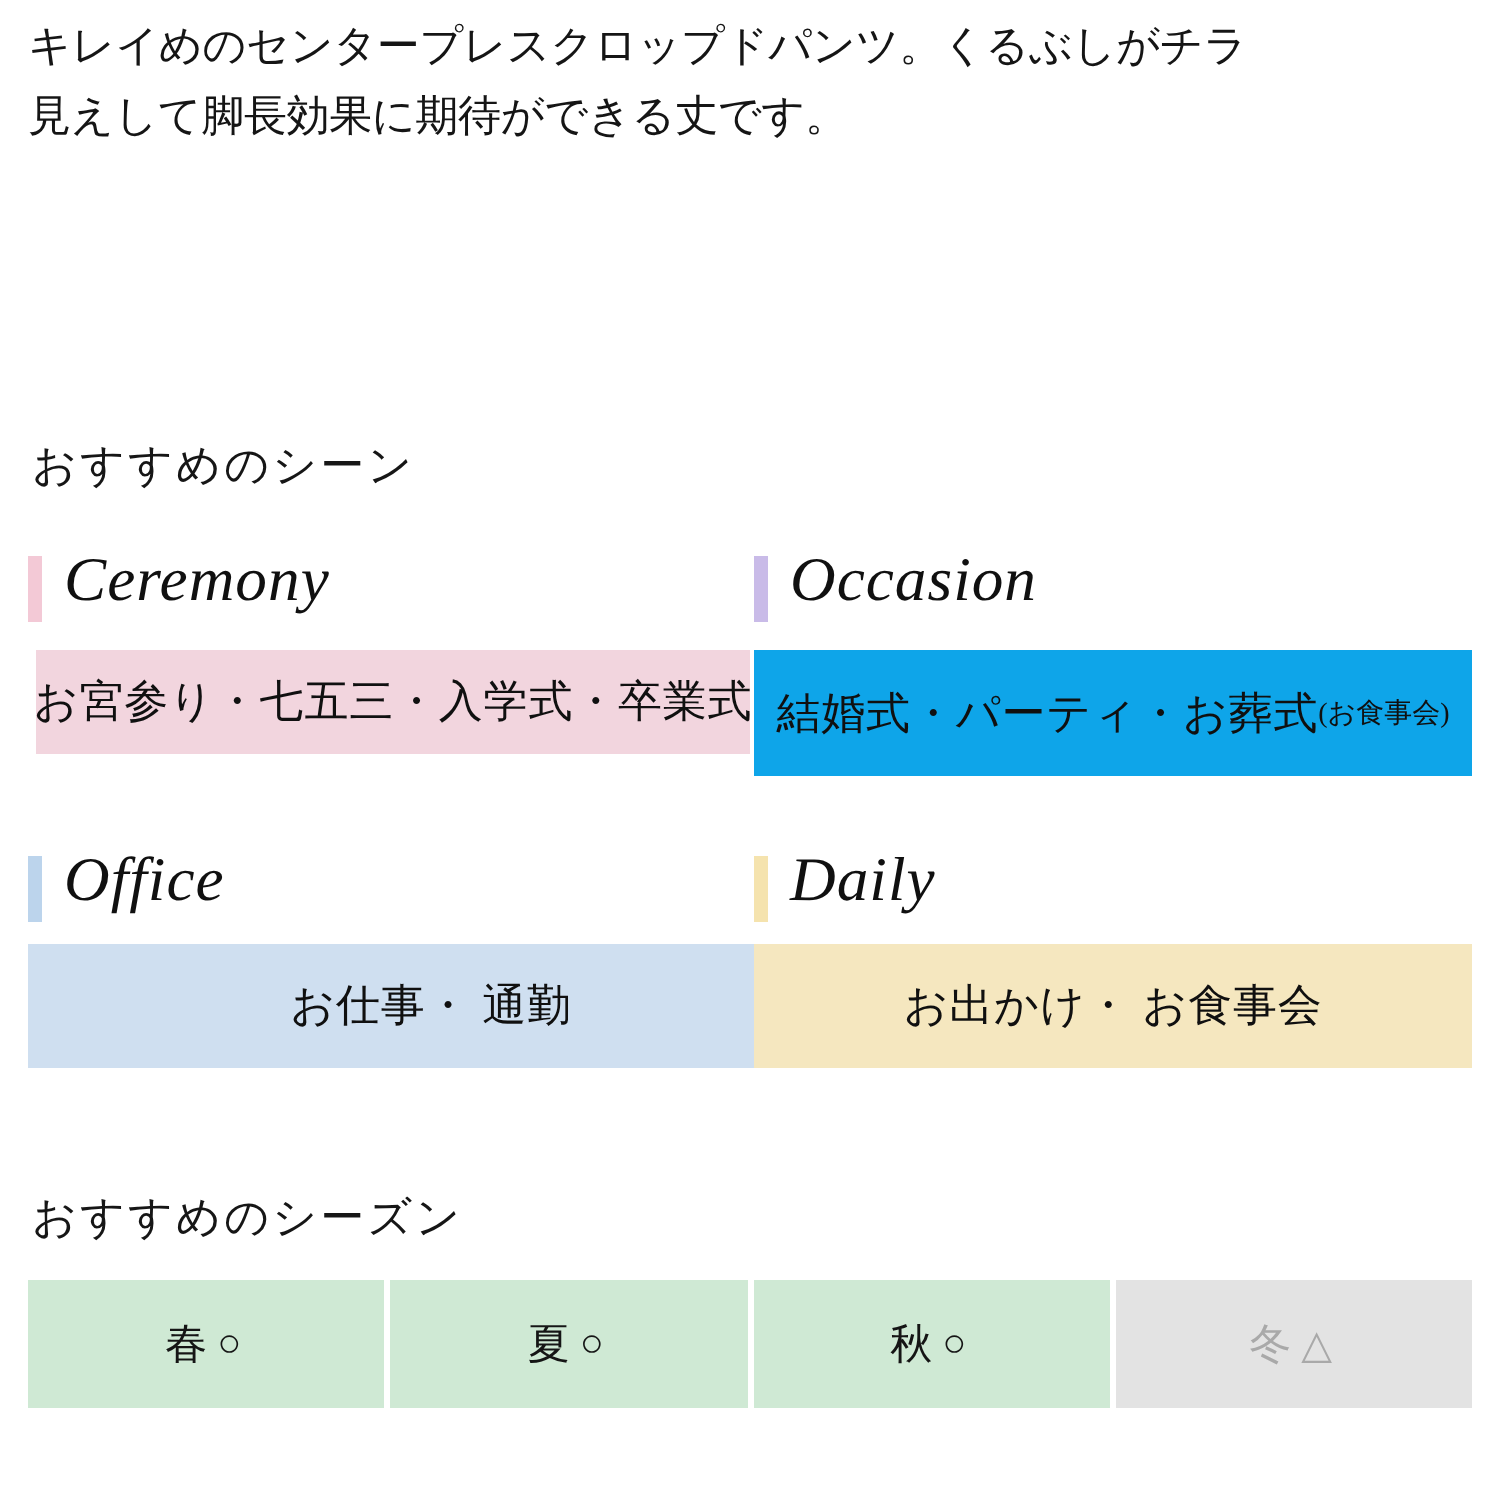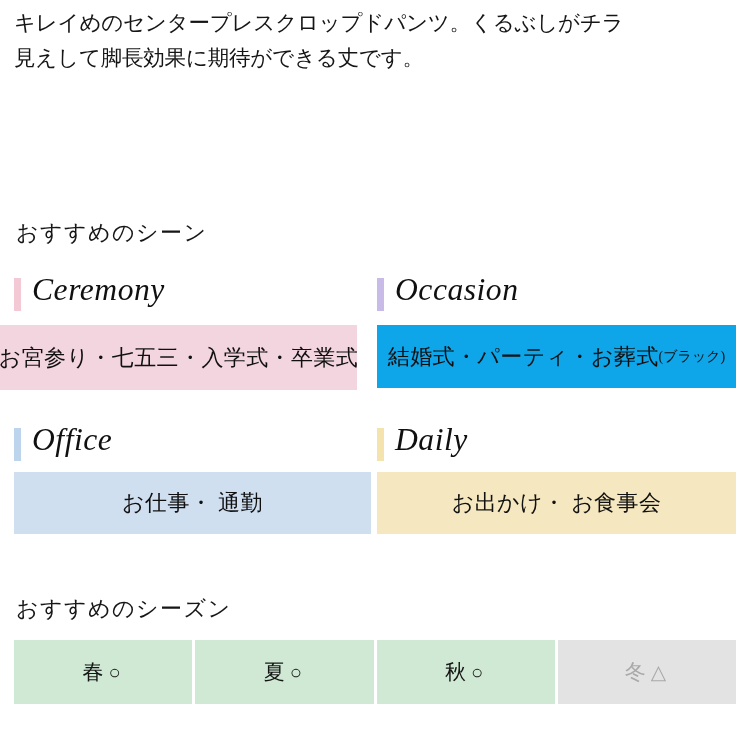--- a/index.html
+++ b/index.html
@@ -81,27 +81,27 @@
     white-space: nowrap;
   }
   .scene-box .sub {
     font-size: 14px;
     letter-spacing: 0;
   }
 
   
   #label-ceremony { left: 14px;  top: 276px; }
   #label-occasion { left: 377px; top: 276px; }
-  #box-ceremony   { left: 0;  top: 325px; width: 357px; height: 65px; }
+  #box-ceremony   { left: 18px;  top: 325px; width: 357px; height: 52px; }
   #box-occasion   { left: 377px; top: 325px; width: 359px; height: 63px; }
 
   
   #label-office   { left: 14px;  top: 426px; }
   #label-daily    { left: 377px; top: 426px; }
-  #box-office     { left: 14px;  top: 472px; width: 357px; height: 62px; }
+  #box-office     { left: 14px;  top: 472px; width: 357px; height: 62px; padding-left: 23px; }
   #box-daily      { left: 377px; top: 472px; width: 359px; height: 62px; }
 
   
   #season-strip {
     position: absolute;
     left: 14px;
     top: 640px;
     width: 722px;
     height: 64px;
     display: flex;
@@ -140,21 +140,21 @@
 <div class="scene-box" id="box-ceremony" style="background: rgb(242, 213, 222);">
   <span>お宮参り・七五三・入学式・卒業式</span>
 </div>
 
 <div class="scene-label" id="label-occasion">
   <span class="bar" style="background: rgb(201, 187, 232);"></span>
   <span class="script">Occasion</span>
 </div>
 <div class="scene-box" id="box-occasion" style="background: #0ea5e9;">
   <span>結婚式・パーティ・お葬式</span>
-    <span class="sub">(ブラック)</span>
+    <span class="sub">(お食事会)</span>
 </div>
 
 <div class="scene-label" id="label-office">
   <span class="bar" style="background: rgb(188, 212, 236);"></span>
   <span class="script">Office</span>
 </div>
 <div class="scene-box" id="box-office" style="background: rgb(207, 223, 240);">
   <span>お仕事・ 通勤</span>
 </div>
 

